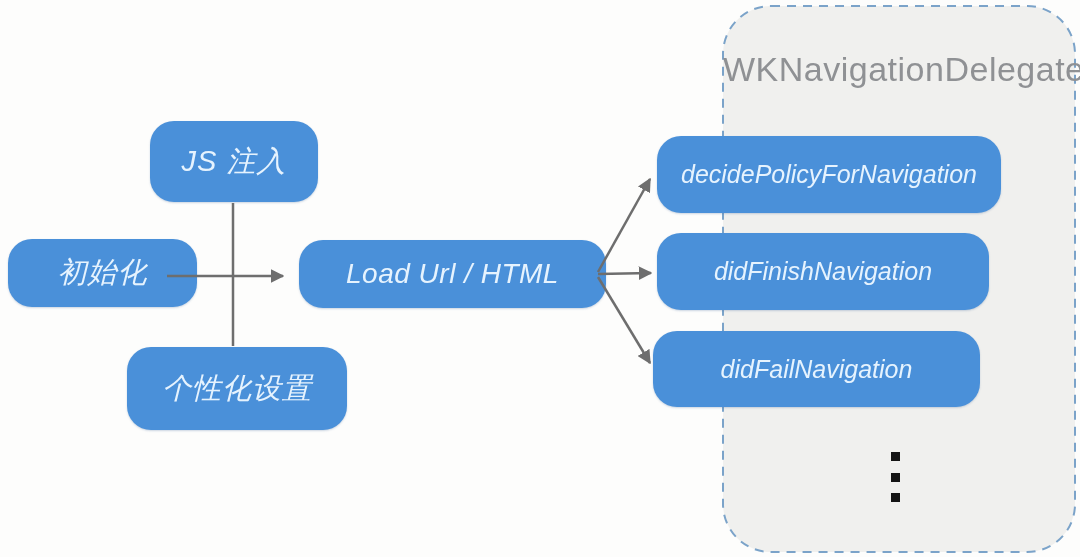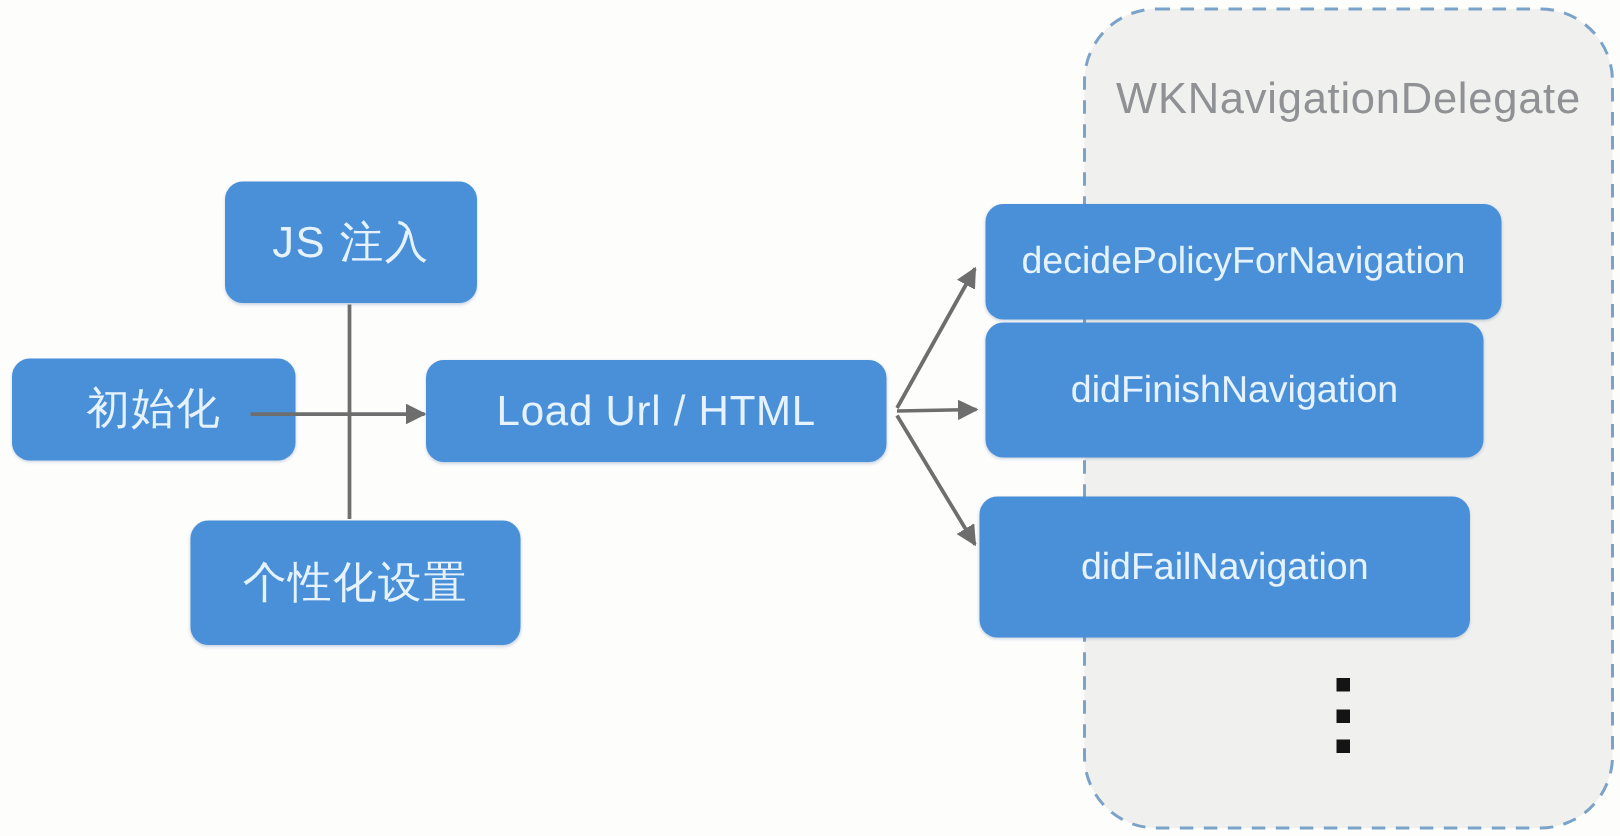--- a/index.html
+++ b/index.html
@@ -35,43 +35,44 @@
     stroke: var(--container-border);
     stroke-width: 2;
     stroke-dasharray: 9 7;
   }
   .delegate-title {
     position: absolute;
     left: 723px;
     top: 50px;
     width: 352px;
     text-align: center;
-    font-size: 29px;
+    font-size: 34px;
     letter-spacing: 0.5px;
     color: var(--title-text);
   }
   .node {
     position: absolute;
     background: var(--node-fill);
     color: var(--node-text);
     display: flex;
     align-items: center;
     justify-content: center;
-    border-radius: 12px;
+    border-radius: 24px;
     box-shadow: 0 1px 2px rgba(60,100,150,0.25);
+    font-style: italic;
   }
   .node.cn { font-size: 29px; letter-spacing: 1px; }
   .node.latin { font-size: 25px; }
   #node-js       { left: 150px; top: 121px; width: 168px; height: 81px; }
   #node-init     { left: 8px;   top: 239px; width: 189px; height: 68px; }
   #node-custom   { left: 127px; top: 347px; width: 220px; height: 83px; }
-  #node-load     { left: 284px; top: 240px; width: 307px; height: 68px; font-size: 28px; letter-spacing: 0.5px; }
+  #node-load     { left: 299px; top: 240px; width: 307px; height: 68px; font-size: 28px; letter-spacing: 0.5px; }
   #node-decide   { left: 657px; top: 136px; width: 344px; height: 77px; }
-  #node-finish   { left: 657px; top: 215px; width: 332px; height: 90px; }
-  #node-fail     { left: 653px; top: 331px; width: 327px; height: 94px; }
+  #node-finish   { left: 657px; top: 233px; width: 332px; height: 77px; }
+  #node-fail     { left: 653px; top: 331px; width: 327px; height: 76px; }
   .connector {
     stroke: var(--arrow);
     stroke-width: 2.5;
     fill: none;
   }
   .arrowhead { fill: var(--arrow); }
   .ellipsis {
     position: absolute;
     left: 891px;
     top: 452px;

